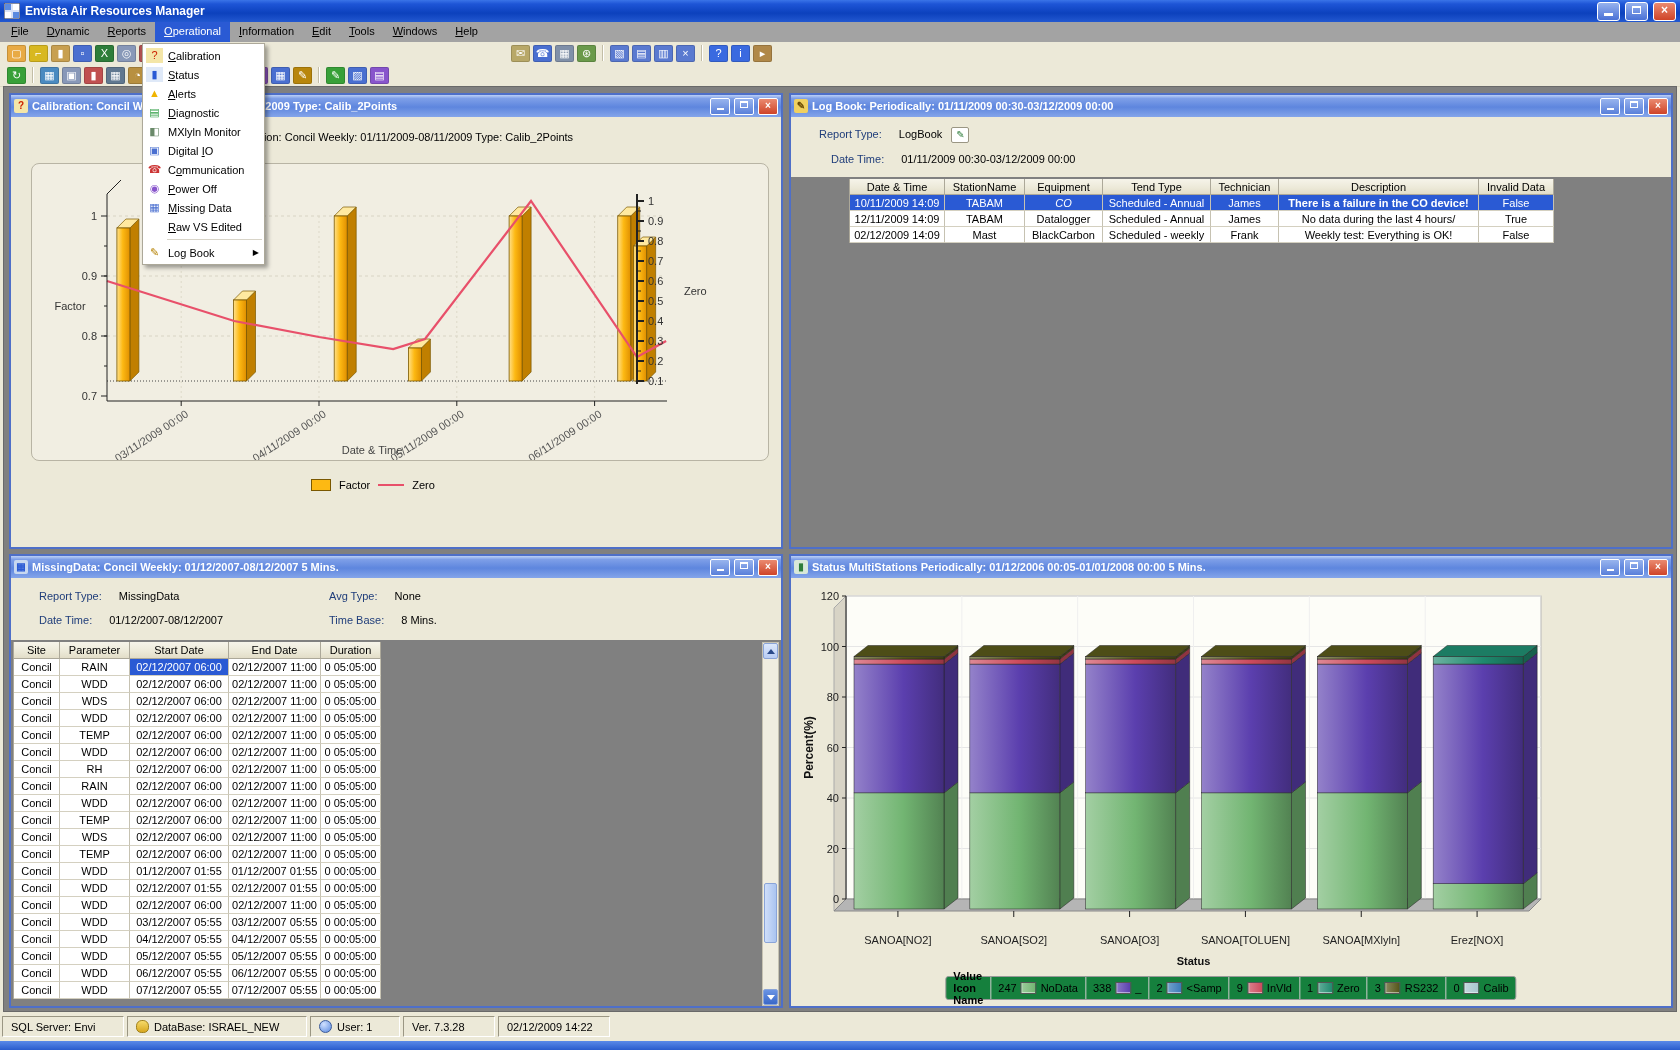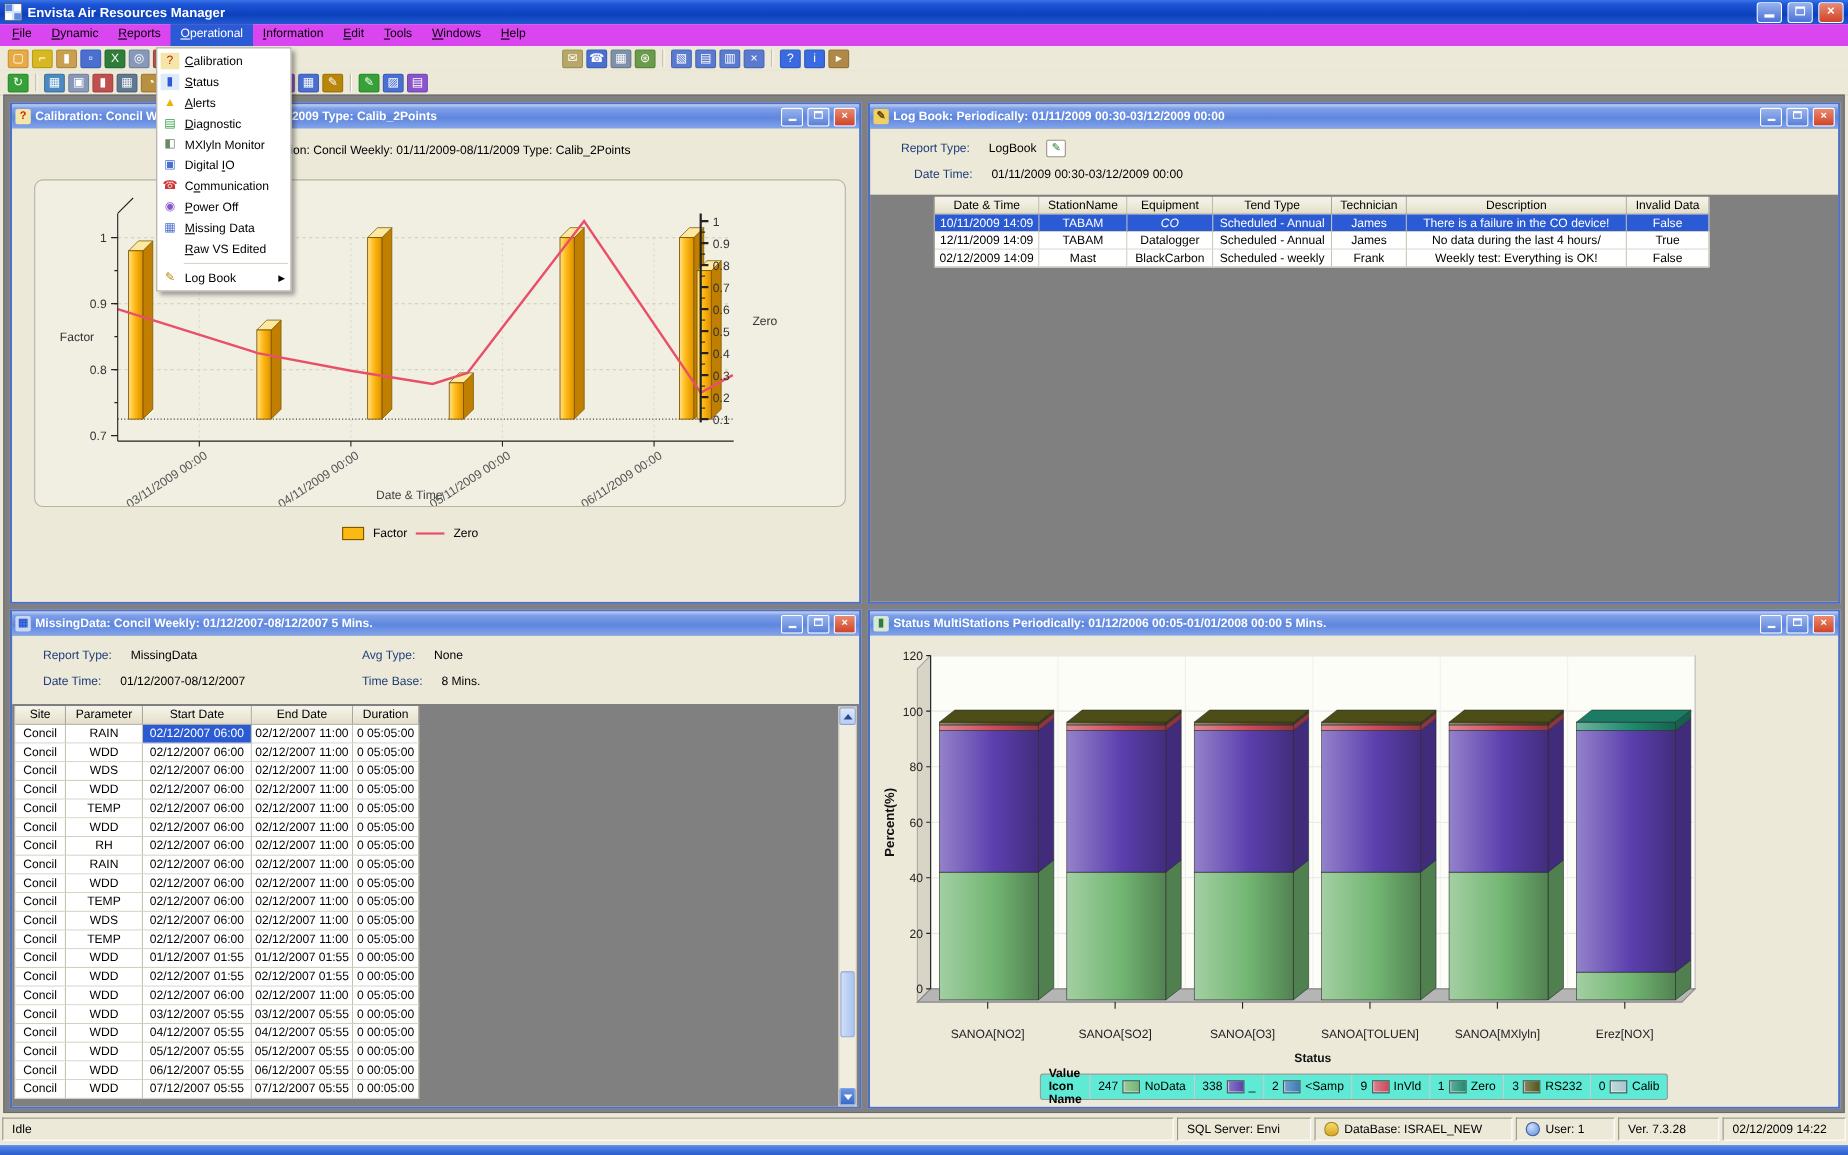--- a/index.html
+++ b/index.html
@@ -11,21 +11,21 @@
     color:#fff;font-weight:bold;font-size:12px;}
   .tb-spacer{flex:1}
   .win-btn{width:21px;height:17px;border:1px solid #fff;border-radius:3px;flex:0 0 auto;
     background:linear-gradient(180deg,#96b2ee,#4a71d6);color:#fff;text-align:center;line-height:15px;
     font-size:12px;font-weight:bold;}
   .win-btn.close{background:linear-gradient(180deg,#ea8a70,#cf4428);}
   .g-min{display:block;width:9px;height:3px;background:#fff;margin:10px auto 0;}
   .g-max{display:block;width:9px;height:8px;border:1px solid #fff;border-top:2px solid #fff;margin:3px auto 0;box-sizing:border-box;}
   .appicon{width:16px;height:16px;flex:0 0 auto}
   
-  .menubar{position:absolute;top:22px;left:0;right:0;height:20px;background:#d946ef;display:flex;align-items:stretch;padding-left:2px;}
+  .menubar{position:absolute;top:22px;left:0;right:0;height:20px;background:#a3a3a3;display:flex;align-items:stretch;padding-left:2px;}
   .mi{padding:3px 9px;}
   .mi.active{background:#2a5ad4;color:#fff;}
   .toolbar{position:absolute;left:0;right:0;height:22px;background:#ece9d8;display:flex;align-items:center;gap:3px;padding-left:7px;border-bottom:1px solid #ddd8c4;}
   .tb-icon{width:19px;height:17px;border-radius:2px;text-align:center;line-height:17px;font-size:11px;color:#fff;flex:0 0 auto;box-shadow:0 0 0 1px rgba(0,0,0,.15) inset;}
   .tb-sep{width:0;height:16px;border-left:1px solid #c2bda6;border-right:1px solid #fff;margin:0 3px;flex:0 0 auto;}
   .tb-gap{flex:0 0 347px;}
   
   .mdi{position:absolute;top:86px;left:3px;width:1674px;height:926px;background:#808080;border:1px solid #696969;box-sizing:border-box;}
   .child{position:absolute;border:2px solid #4e6fc8;background:#ece9d8;box-sizing:border-box;}
   .ctitle{height:22px;display:flex;align-items:center;gap:4px;padding:0 3px;color:#fff;font-weight:bold;font-size:11px;
@@ -56,21 +56,21 @@
     box-shadow:3px 3px 4px rgba(0,0,0,.35);z-index:999;padding:2px 0;}
   .pitem{display:flex;align-items:center;height:19px;gap:5px;padding:0 5px 0 3px;}
   .picon{width:17px;height:15px;text-align:center;line-height:15px;font-size:11px;flex:0 0 auto;}
   .psep{height:1px;background:#d8d4c8;margin:3px 2px 3px 24px;}
   .parrow{margin-left:auto;font-size:8px;color:#000;}
   
   .chart-panel{position:absolute;border:1px solid #b8b4a4;border-radius:8px;background:#f1eee2;}
   .cal-legend{position:absolute;display:flex;align-items:center;gap:8px;font-size:11px;}
   .swatch-bar{width:18px;height:10px;background:#fdb913;border:1px solid #7a5800;display:inline-block;}
   .swatch-line{width:26px;height:2px;background:#e8506a;display:inline-block;}
-  .stat-legend{position:absolute;display:flex;align-items:center;height:22px;border:1px solid #999;border-radius:3px;background:#5eead4;font-size:11px;}
+  .stat-legend{position:absolute;display:flex;align-items:center;height:22px;border:1px solid #999;border-radius:3px;background:#15803d;font-size:11px;}
   .sl-cell{display:flex;align-items:center;gap:4px;padding:0 7px;height:100%;border-right:1px solid #ccc;}
   .sl-cell:last-child{border-right:none;}
   .sl-head{font-weight:bold;}
   .sl-swatch{width:14px;height:10px;display:inline-block;border:1px solid #555;box-shadow:1px -1px 0 rgba(255,255,255,.5) inset;}
   
   .vscroll{position:absolute;width:17px;background:#f0ede0;border:1px solid #c6c2b2;box-sizing:border-box;}
   .sbtn{position:absolute;left:0;right:0;height:16px;background:linear-gradient(180deg,#dce8fc,#b8ccf4);border:1px solid #8aa4d8;box-sizing:border-box;border-radius:2px;}
   .sbtn .arr{display:block;width:0;height:0;margin:5px auto 0;}
   .arr-up{border-left:4px solid transparent;border-right:4px solid transparent;border-bottom:5px solid #2a4a8a;}
   .arr-dn{border-left:4px solid transparent;border-right:4px solid transparent;border-top:5px solid #fff;}
@@ -322,21 +322,21 @@
               <div class="th" style="width: 68px; height: 16px;">Technician</div>
               <div class="th" style="width: 200px; height: 16px;">Description</div>
               <div class="th" style="width: 75px; height: 16px;">Invalid Data</div>
             </div>
             <div class="tr sel">
               <div class="td" style="width: 95px; height: 16px;">10/11/2009 14:09</div>
               <div class="td" style="width: 80px; height: 16px;">TABAM</div>
               <div class="td" style="width: 78px; height: 16px; font-style: italic;">CO</div>
               <div class="td" style="width: 108px; height: 16px;">Scheduled - Annual</div>
               <div class="td" style="width: 68px; height: 16px;">James</div>
-              <div class="td" style="width: 200px; height: 16px;">There is a failure in the CO device!</div>
+              <div class="td" style="width: 200px; height: 16px; font-weight: bold;">There is a failure in the CO device!</div>
               <div class="td" style="width: 75px; height: 16px;">False</div>
             </div>
             <div class="tr">
               <div class="td" style="width: 95px; height: 16px;">12/11/2009 14:09</div>
               <div class="td" style="width: 80px; height: 16px;">TABAM</div>
               <div class="td" style="width: 78px; height: 16px; text-align: right;">Datalogger</div>
               <div class="td" style="width: 108px; height: 16px;">Scheduled - Annual</div>
               <div class="td" style="width: 68px; height: 16px;">James</div>
               <div class="td" style="width: 200px; height: 16px;">No data during the last 4 hours/</div>
               <div class="td" style="width: 75px; height: 16px;">True</div>
@@ -780,21 +780,20 @@
       </div>
       <div class="psep"></div>
       <div class="pitem">
         <span class="picon" style="color: rgb(184, 134, 11);">✎</span>
         <span>Lo<u>g</u> Book</span>
         <span class="parrow">▶</span>
       </div>
     </div>
 
   <div class="statusbar" id="statusbar">
-      <span class="scell first">Idle</span>
       <span class="scell" style="width: 122px;">
         <span>SQL Server: Envi</span>
       </span>
       <span class="scell" style="width: 180px;">
         <span class="db-ico"></span>
         <span>DataBase: ISRAEL_NEW</span>
       </span>
       <span class="scell" style="width: 90px;">
         <span class="user-ico"></span>
         <span>User: 1</span>

